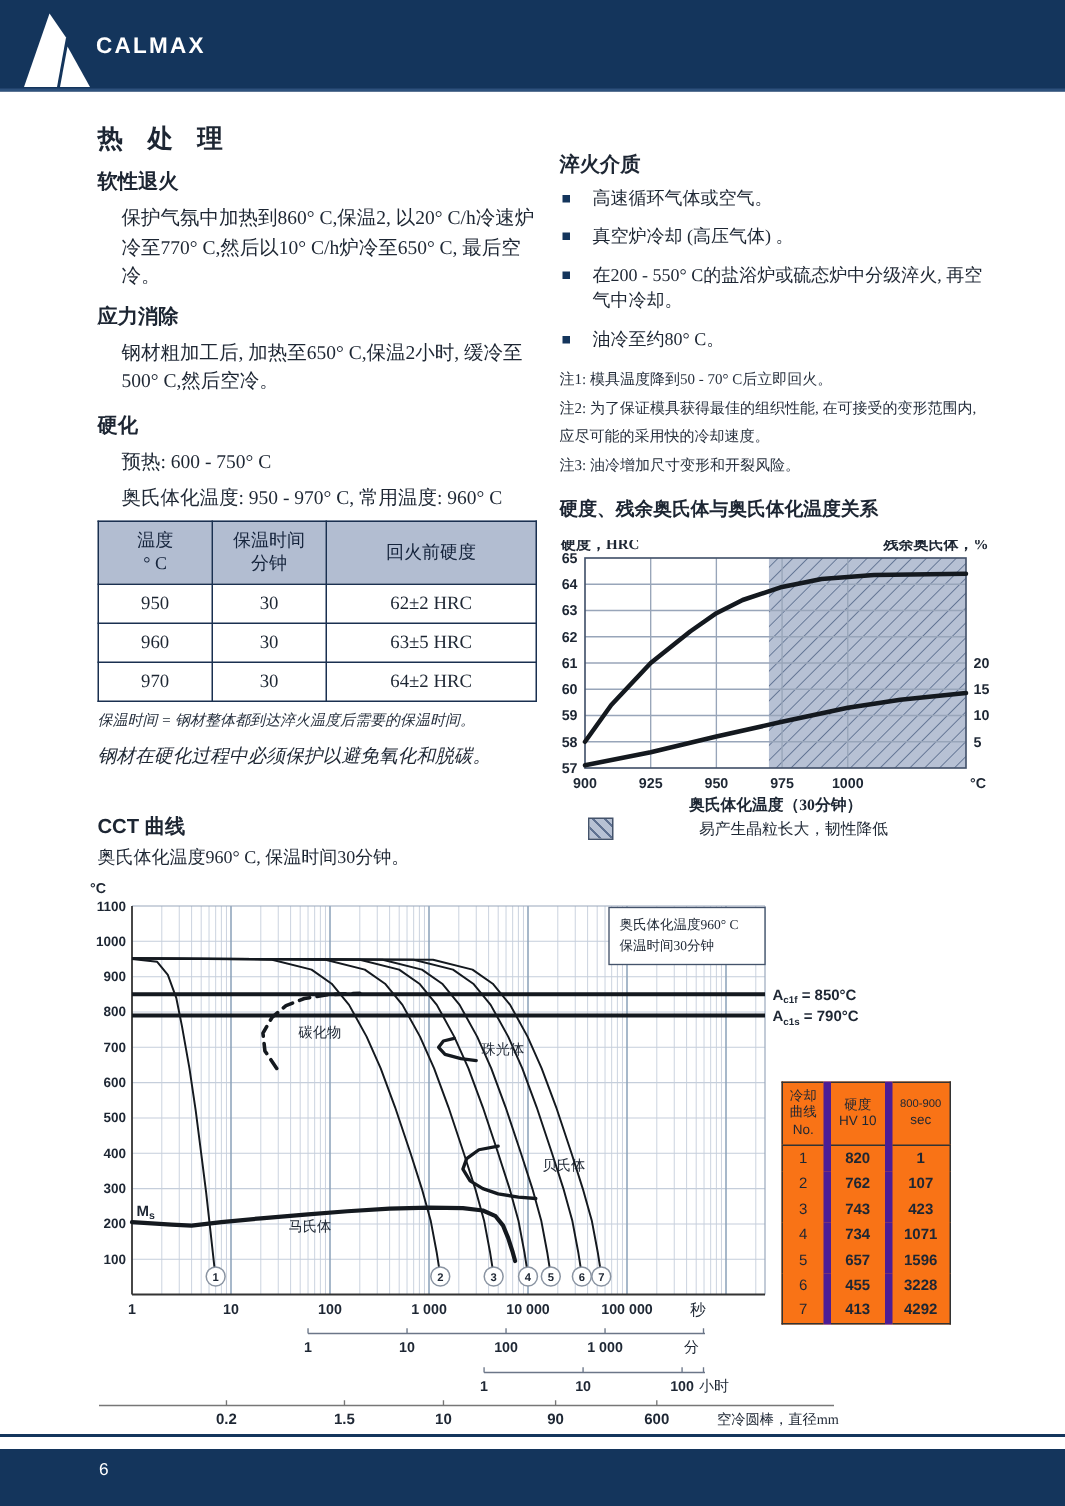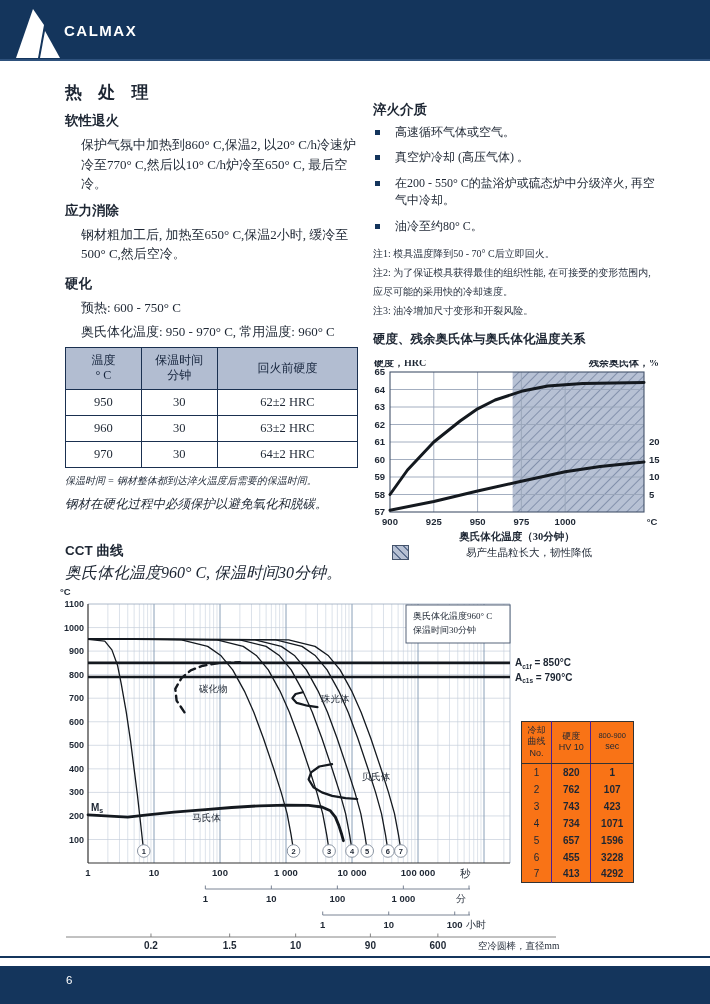--- a/index.html
+++ b/index.html
@@ -45,28 +45,28 @@
   .notes { margin-top:9px; }
   .notes div { font-size:10px; line-height:1.9; color:#27303e; }
   .chart1-title { font-size:12.5px; font-weight:bold; margin-top:11px; }
   
   #hardness-svg { position:absolute; left:372px; top:360px; }
   #legend1 { position:absolute; left:392px; top:545px; display:flex; align-items:flex-start;gap:48px; }
   #legend1 .swatch { width:17px; height:15px; border:1px solid #44536b;
     background:repeating-linear-gradient(45deg,#b7c1d4 0 4.5px,#5f7191 4.5px 5.7px); }
   #legend1 .ltext { font-size:10.5px; padding-left:9px; padding-top:1px; }
   .cct-head { position:absolute; left:65px; top:542px; }
-  .cct-head .sub { font-size:16px; margin-top:3px;font-style:italic; }
+  .cct-head .sub { font-size:12px; margin-top:3px; }
   #cct-svg { position:absolute; left:58px; top:588px; }
   
   #cct-table { position:absolute; left:521px; top:721px; width:113px; }
   #cct-table table { border-collapse:collapse; width:100%; background:#f97316; }
   #cct-table th { border-bottom:1px solid #333; font-weight:normal; vertical-align:middle;
     padding:3px 2px 4px 2px; }
-  #cct-table th, #cct-table td { border-left:1px solid #4c1d95; text-align:center; }
+  #cct-table th, #cct-table td { border-left:5px solid #4c1d95; text-align:center; }
   #cct-table th:first-child, #cct-table td:first-child { border-left:none; }
   #cct-table table { border:1.2px solid #333; }
   #cct-table th .h1 { display:block; font-size:9px; line-height:1.25; }
   #cct-table th .h2 { display:block; font-family:"Liberation Sans", sans-serif; font-size:9px; line-height:1.3; }
   #cct-table th .tiny { font-size:7.5px; }
   #cct-table td { font-family:"Liberation Sans", sans-serif; font-size:10px; font-weight:bold;
     height:17px; color:#1d2633; }
   #cct-table td:first-child { font-weight:normal; }
   svg text { fill:#1d2633; }
 </style>
@@ -113,21 +113,21 @@
       </thead>
       <tbody>
         <tr>
           <td>950</td>
           <td>30</td>
           <td>62±2 HRC</td>
           </tr>
         <tr>
           <td>960</td>
           <td>30</td>
-          <td>63±2 HRC</td>
+          <td>63±5 HRC</td>
           </tr>
         <tr>
           <td>970</td>
           <td>30</td>
           <td>64±2 HRC</td>
           </tr>
       </tbody>
     </table>
 
     <div class="note-sm">保温时间 = 钢材整体都到达淬火温度后需要的保温时间。</div>

